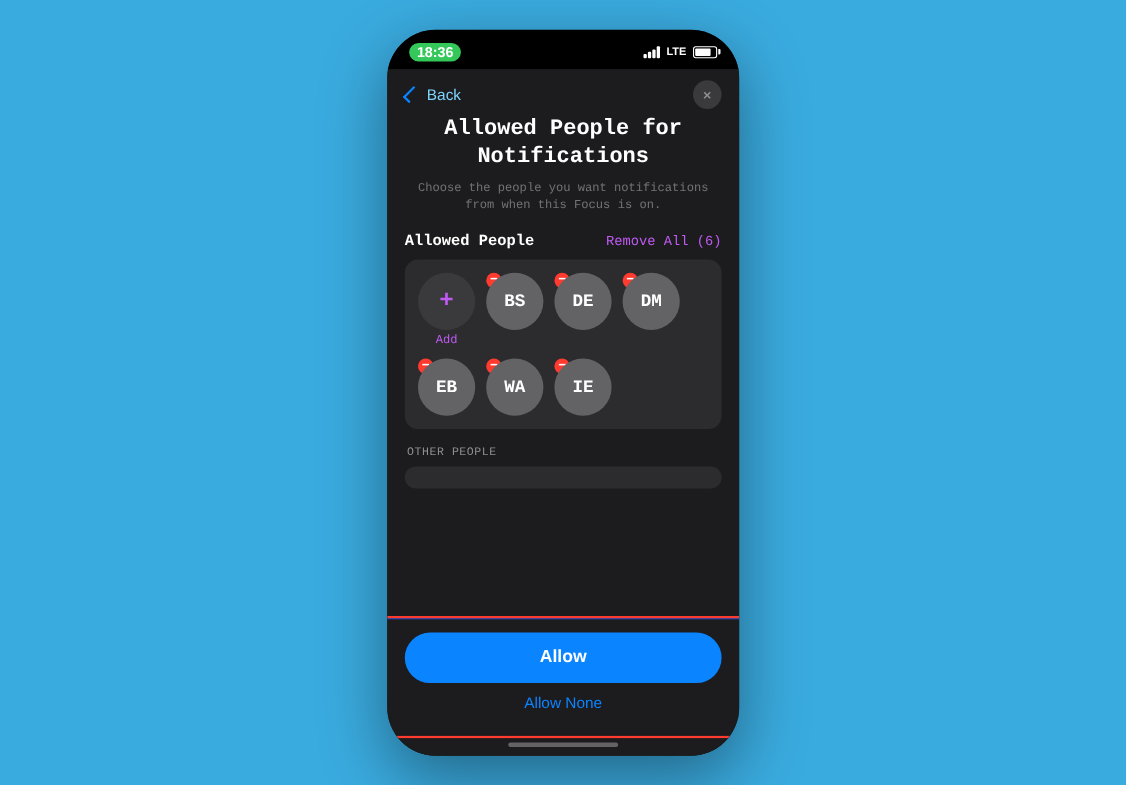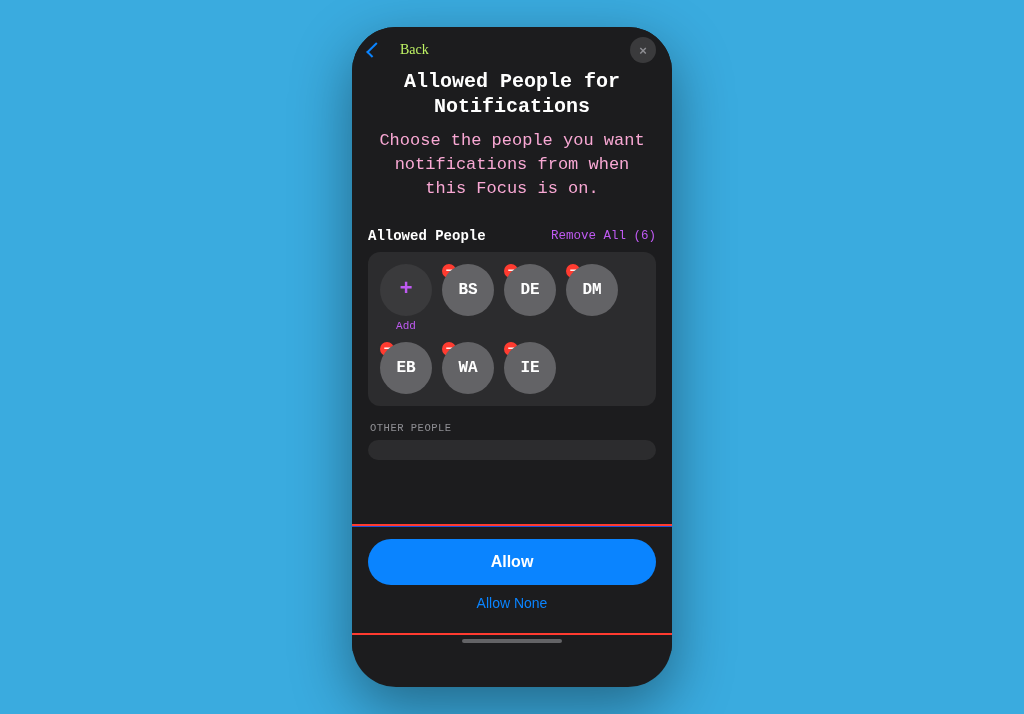--- a/index.html
+++ b/index.html
@@ -111,25 +111,24 @@
     .nav-bar {
       display: flex;
       align-items: center;
       justify-content: space-between;
       padding: 10px 16px 6px;
     }
 
     .back-btn {
       display: flex;
       align-items: center;
-      gap: 20px;
-      color: #bef264;
+      gap: 8px;
+      color: #7dd3fc;
       font-size: 14px;
       cursor: pointer;
-      font-family: Liberation Serif, serif;
     }
 
     .back-chevron {
       width: 8px;
       height: 14px;
       border-left: 2px solid #0a84ff;
       border-bottom: 2px solid #0a84ff;
       transform: rotate(45deg);
       margin-right: 2px;
       margin-left: 2px;
@@ -165,24 +164,24 @@
       color: #fff;
       font-size: 20px;
       font-weight: 700;
       line-height: 1.25;
       margin-bottom: 10px;
       padding: 0 10px;
     }
 
     .page-subtitle {
       text-align: center;
-      color: #f9a8d4;
-      font-size: 17px;
+      color: #737373;
+      font-size: 11px;
       line-height: 1.4;
-      margin-bottom: 28px;
+      margin-bottom: 16px;
       padding: 0 10px;
     }
 
     .allowed-people-header {
       display: flex;
       align-items: center;
       justify-content: space-between;
       margin-bottom: 8px;
     }
 
@@ -381,20 +380,35 @@
       height: 4px;
       background-color: #636366;
       border-radius: 2px;
     }
   </style>
 </head>
 <body>
 
 <div class="phone-frame">
 
+  <div class="status-bar">
+    <div class="status-time">18:36</div>
+    <div class="status-icons">
+      <div class="signal-bars">
+        <div class="signal-bar" style="height:4px;"></div>
+        <div class="signal-bar" style="height:6px;"></div>
+        <div class="signal-bar" style="height:8px;"></div>
+        <div class="signal-bar" style="height:11px;"></div>
+      </div>
+      <span class="lte-text">LTE</span>
+      <div class="battery-icon">
+        <div class="battery-fill"></div>
+      </div>
+    </div>
+  </div>
 
   <div class="screen-content">
 
     <div class="nav-bar">
       <div class="back-btn">
         <div class="back-chevron"></div>
         <span>Back</span>
       </div>
       <div class="close-btn">
         <span class="close-x">×</span>

